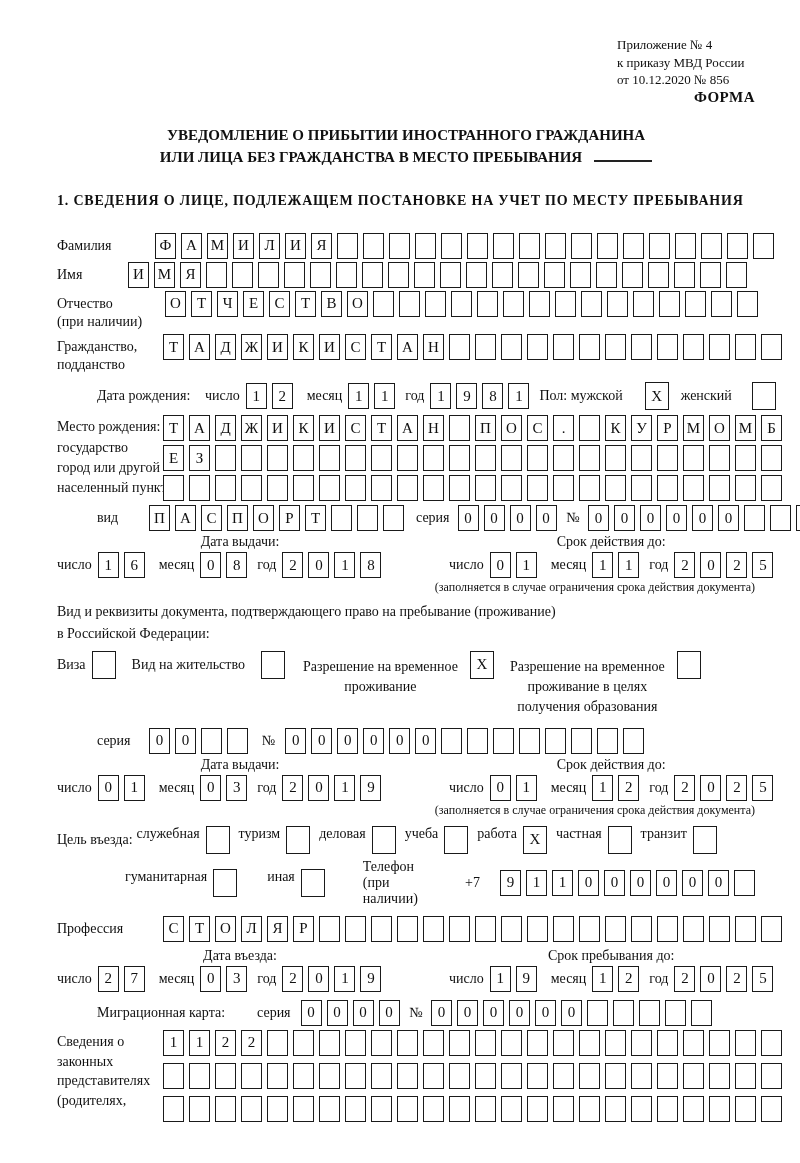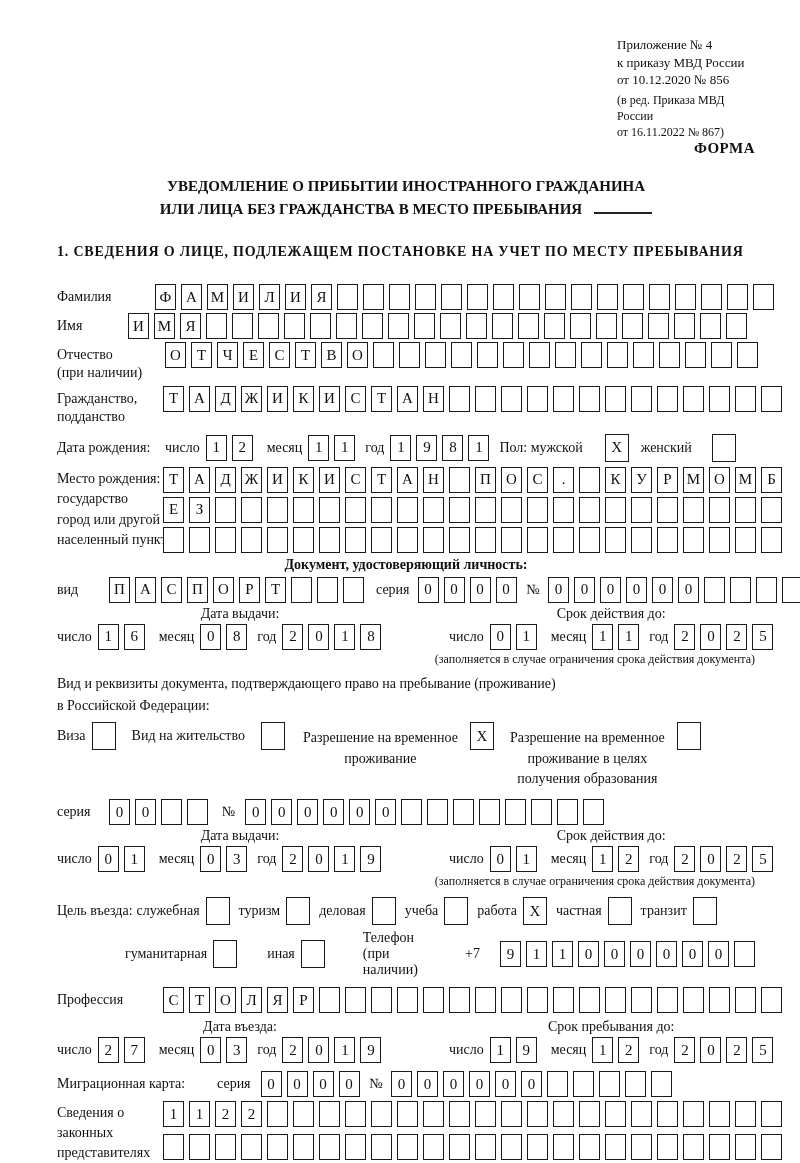--- a/index.html
+++ b/index.html
@@ -23,63 +23,59 @@
   .flabel{flex:none;padding-top:4px;line-height:1.3;}
   .w71{width:71px;} .w106{width:106px;} .w108{width:108px;}
   .cells{display:inline-flex;gap:5px;flex:none;}
   .cell{
     width:21px;height:26px;box-sizing:border-box;border:1.5px solid #1a1a1a;
     display:inline-flex;align-items:center;justify-content:center;
     font-size:15px;flex:none;background:#fff;
   }
   .cb{margin-left:6px;}
   .cb .cell{width:24px;height:28px;}
-  .inl{flex:none;padding-top:4px;}
+  .inl{flex:none;padding-top:4px;margin-left:40px;}
   
   .center-bold{text-align:center;font-weight:bold;font-size:14px;margin-top:4px;}
   
   .dates-row{display:flex;margin-top:3px;}
   .datecol{flex:none;}
   .datecol.left{width:366px;}
   .datecol.right{margin-left:26px;}
   .datehead{text-align:center;font-size:14px;margin-bottom:2px;}
   .dateline{display:flex;align-items:center;}
   .dl{flex:none;margin-right:6px;}
   .dl.m{margin-left:14px;}
   .note-right{text-align:right;font-size:12px;margin-top:2px;}
   .intro{margin-top:6px;line-height:1.55;}
   
   .opt-row{display:flex;align-items:flex-start;margin-top:6px;}
   .opt-label{padding-top:6px;flex:none;}
   .opt-ml{flex:none;text-align:center;line-height:1.45;padding-top:6px;}
   
-  .p-item{display:flex;align-items:center;flex:none;}
+  .p-item{display:flex;align-items:flex-start;flex:none;}
   .p-item .lbl{flex:none;}
   .p-row{display:flex;align-items:center;margin-top:8px;flex-wrap:nowrap;}
   .p-row .p-item{margin-right:9px;}
   .p-row2{display:flex;align-items:center;margin-top:5px;padding-left:68px;gap:12px;}
   
   .reps{display:flex;align-items:flex-start;margin-top:4px;}
   .reps-label{width:106px;flex:none;line-height:1.42;padding-top:2px;}
   .reps-rows{display:flex;flex-direction:column;gap:7px;}
   .stack3{display:flex;flex-direction:column;gap:4px;}
 </style>
 </head>
 <body>
 
 <div class="page">
 
   <div class="annex">
     <div>Приложение № 4</div>
     <div>к приказу МВД России</div>
     <div>от 10.12.2020 № 856</div>
-    <div class="annex-small">
-      <div>(в ред. Приказа МВД России</div>
-      <div>от 16.11.2022 № 867)</div>
-    </div>
   </div>
   <div class="forma">ФОРМА</div>
 
   <div class="title">
     <div>УВЕДОМЛЕНИЕ О ПРИБЫТИИ ИНОСТРАННОГО ГРАЖДАНИНА</div>
     <div>
       <span>ИЛИ ЛИЦА БЕЗ ГРАЖДАНСТВА В МЕСТО ПРЕБЫВАНИЯ</span><span class="blankline"></span>
     </div>
   </div>
 
@@ -321,21 +317,20 @@
           <span class="cell"></span>
           <span class="cell"></span>
           <span class="cell"></span>
           <span class="cell"></span>
           <span class="cell"></span>
           <span class="cell"></span>
         </div>
     </div>
   </div>
 
-  <div class="center-bold">Документ, удостоверяющий личность:</div>
 
   <div class="frow vcenter" style="margin-top:4px;">
     <span class="inl" style="padding-top:0;width:52px;">вид</span>
     <div class="cells">
         <span class="cell">П</span>
         <span class="cell">А</span>
         <span class="cell">С</span>
         <span class="cell">П</span>
         <span class="cell">О</span>
         <span class="cell">Р</span>

